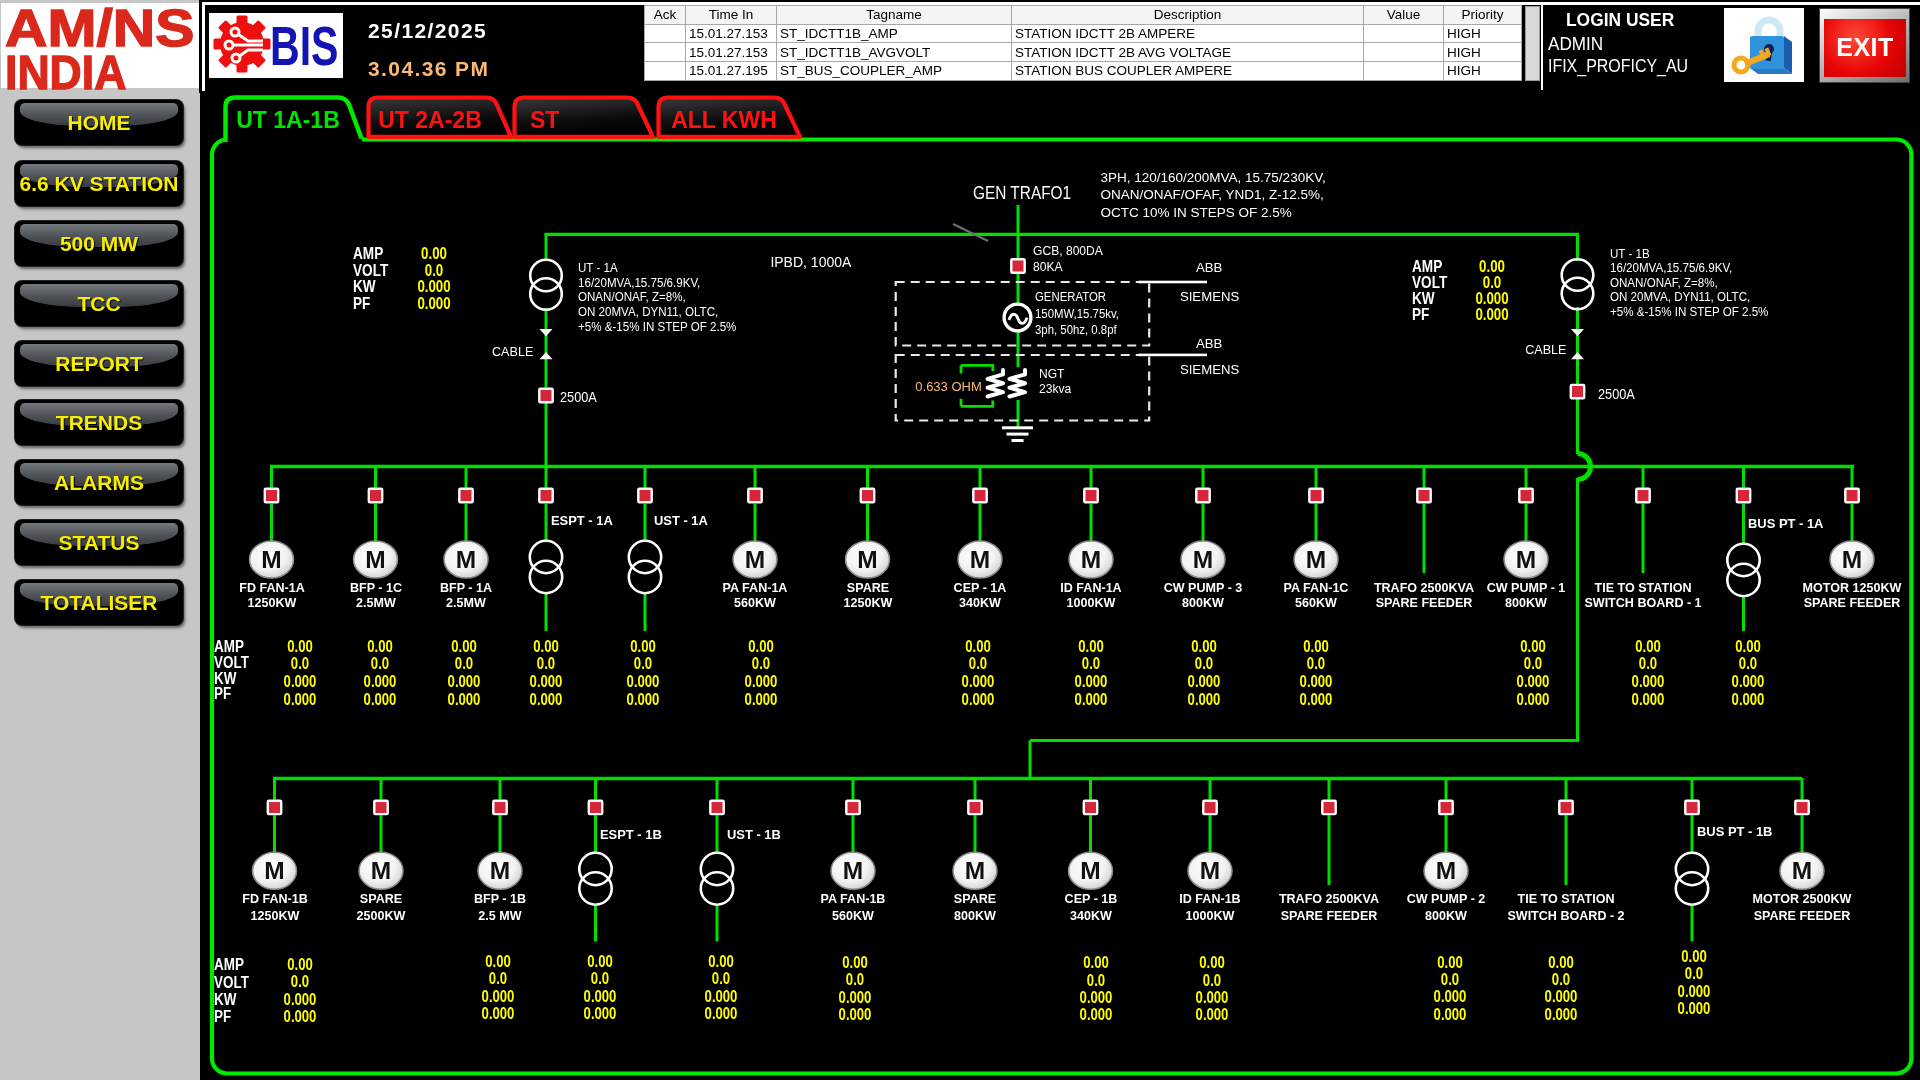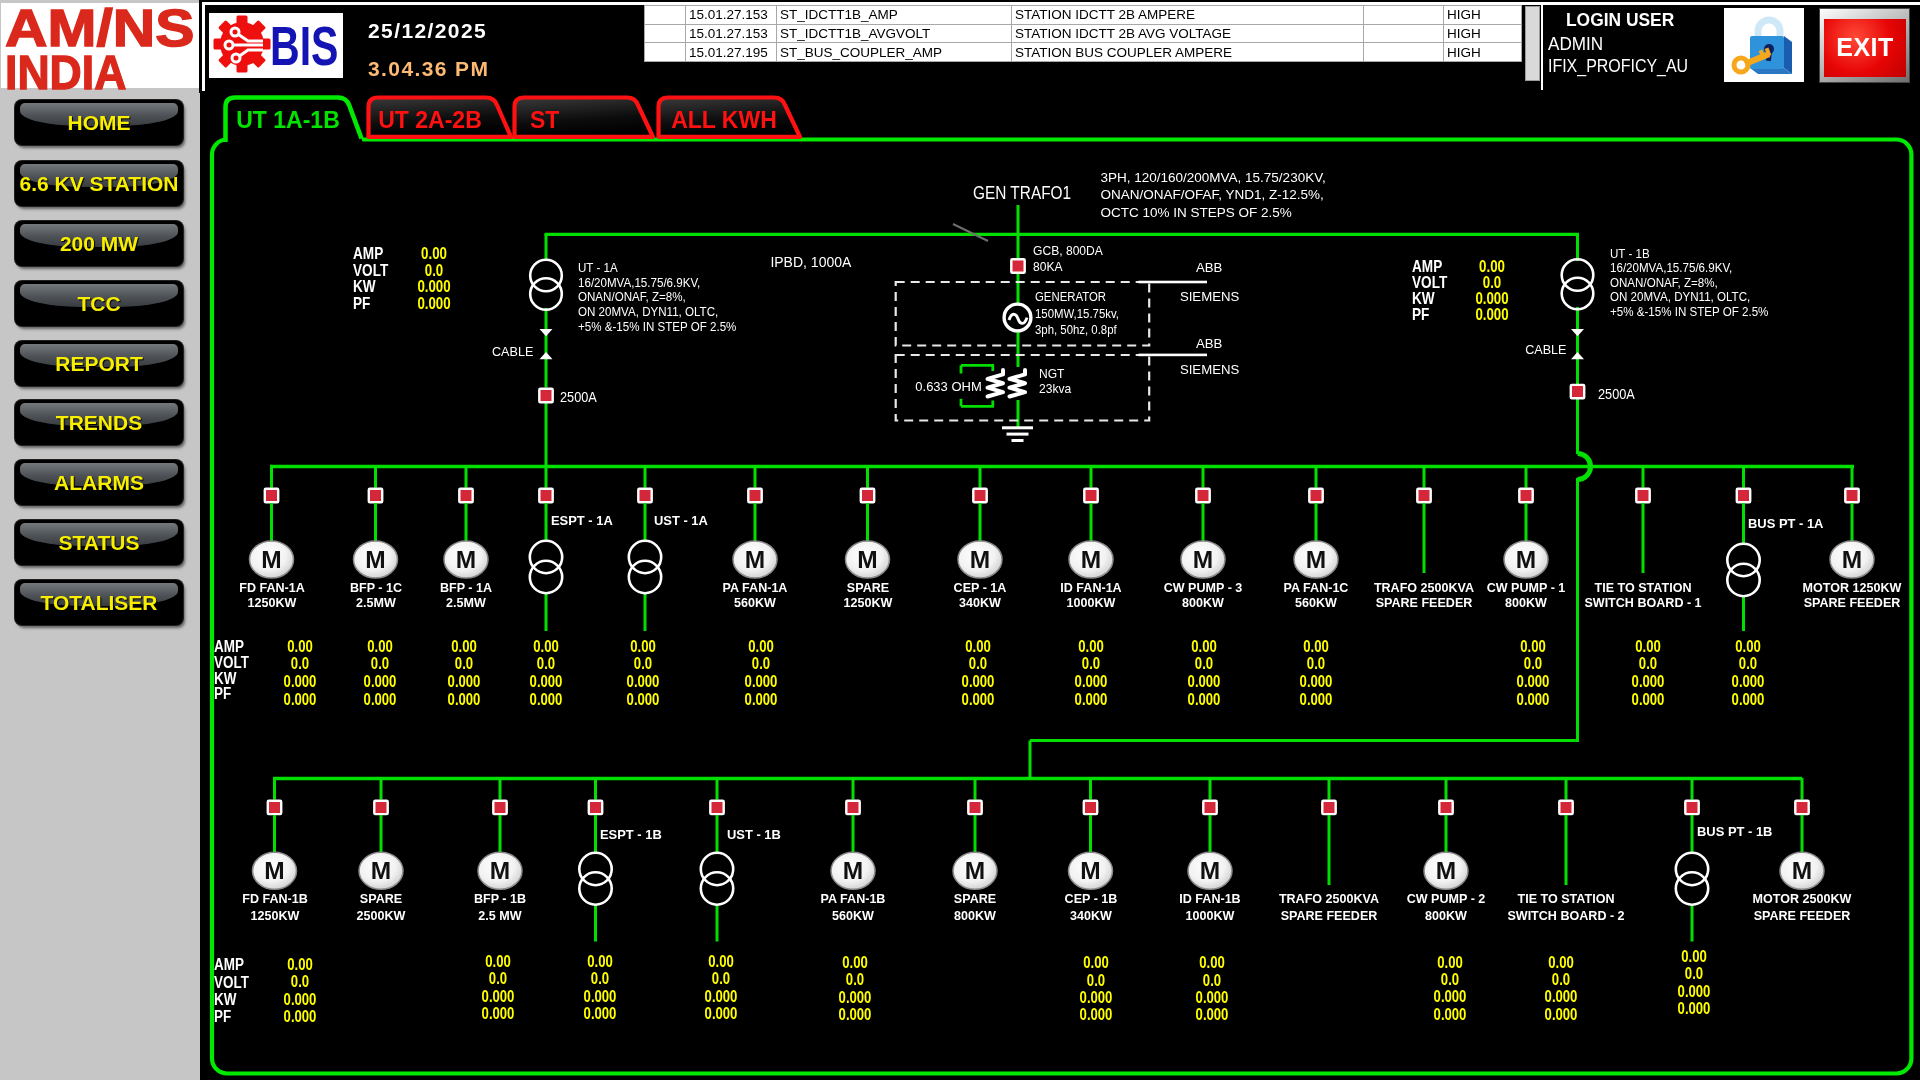--- a/index.html
+++ b/index.html
@@ -20,21 +20,21 @@
 <body>
 
 <div class="abs" style="left:0;top:0;width:200px;height:1080px;background:#c6c6c6;"></div>
 <div class="btn" style="top:100px;">
     <span>HOME</span>
   </div>
 <div class="btn" style="top:161px;">
     <span>6.6 KV STATION</span>
   </div>
 <div class="btn" style="top:221px;">
-    <span>200 MW</span>
+    <span>500 MW</span>
   </div>
 <div class="btn" style="top:281px;">
     <span>TCC</span>
   </div>
 <div class="btn" style="top:341px;">
     <span>REPORT</span>
   </div>
 <div class="btn" style="top:400px;">
     <span>TRENDS</span>
   </div>
@@ -82,20 +82,28 @@
 <table class="alarm">
 <colgroup>
         <col style="width:41px">
         <col style="width:91px">
         <col style="width:235px">
         <col style="width:352px">
         <col style="width:80px">
         <col style="width:78px">
       </colgroup>
 <tbody>
+        <tr>
+          <th>Ack</th>
+          <th>Time In</th>
+          <th>Tagname</th>
+          <th>Description</th>
+          <th>Value</th>
+          <th>Priority</th>
+        </tr>
 <tr>
           <td></td>
           <td>15.01.27.153</td>
           <td>ST_IDCTT1B_AMP</td>
           <td>STATION IDCTT 2B AMPERE</td>
           <td></td>
           <td>HIGH</td>
         </tr>
 <tr>
           <td></td>
@@ -356,21 +364,21 @@
 <div class="t" style="left:288px;top:106.7px;font-size:23px;line-height:27.6px;color:#00e400;font-weight:bold;transform:translateX(-50%);transform-origin:center top;">UT 1A-1B</div>
 <div class="t" style="left:430px;top:106.7px;font-size:23px;line-height:27.6px;color:#ff1111;font-weight:bold;transform:translateX(-50%);transform-origin:center top;text-align:center;">UT 2A-2B</div>
 <div class="t" style="left:530px;top:106.7px;font-size:23px;line-height:27.6px;color:#ff1111;font-weight:bold;">ST</div>
 <div class="t" style="left:724px;top:106.7px;font-size:23px;line-height:27.6px;color:#ff1111;font-weight:bold;transform:translateX(-50%);transform-origin:center top;text-align:center;">ALL KWH</div>
 <div class="t" style="left:973.4px;top:183.3px;font-size:17.5px;line-height:21.0px;color:#fff;transform:scaleX(0.88);transform-origin:left top;">GEN TRAFO1</div>
 <div class="t" style="left:1100.5px;top:168.7px;font-size:13.5px;line-height:17.5px;color:#fff;">3PH, 120/160/200MVA, 15.75/230KV,<br>ONAN/ONAF/OFAF, YND1, Z-12.5%,<br>OCTC 10% IN STEPS OF 2.5%</div>
 <div class="t" style="left:770.4px;top:215.6px;font-size:14px;line-height:16.8px;color:#fff;margin-top:38px;">IPBD, 1000A</div>
 <div class="t" style="left:1032.6px;top:243.2px;font-size:13px;line-height:15.7px;color:#fff;transform:scaleX(0.93);transform-origin:left top;">GCB, 800DA<br>80KA</div>
 <div class="t" style="left:1034.8px;top:289.4px;font-size:13.4px;line-height:16.3px;color:#fff;transform:scaleX(0.85);transform-origin:left top;">GENERATOR<br>150MW,15.75kv,<br>3ph, 50hz, 0.8pf</div>
 <div class="t" style="left:1039.3px;top:365.6px;font-size:13.4px;line-height:15.7px;color:#fff;transform:scaleX(0.9);transform-origin:left top;">NGT<br>23kva</div>
-<div class="t" style="left:915.3px;top:378.7px;font-size:13px;line-height:15.6px;color:#ffffff;">0.633 OHM</div>
+<div class="t" style="left:915.3px;top:378.7px;font-size:13px;line-height:15.6px;color:#fdba74;">0.633 OHM</div>
 <div class="t" style="left:1209.2px;top:260.0px;font-size:13.2px;line-height:15.8px;color:#fff;transform:translateX(-50%);transform-origin:center top;text-align:center;">ABB</div>
 <div class="t" style="left:1209.6px;top:288.8px;font-size:13.2px;line-height:15.8px;color:#fff;transform:translateX(-50%);transform-origin:center top;text-align:center;">SIEMENS</div>
 <div class="t" style="left:1209.2px;top:335.5px;font-size:13.2px;line-height:15.8px;color:#fff;transform:translateX(-50%);transform-origin:center top;text-align:center;">ABB</div>
 <div class="t" style="left:1209.6px;top:362.2px;font-size:13.2px;line-height:15.8px;color:#fff;transform:translateX(-50%);transform-origin:center top;text-align:center;">SIEMENS</div>
 <div class="t" style="left:577.5px;top:261.3px;font-size:12.2px;line-height:14.6px;color:#fff;transform:scaleX(0.95);transform-origin:left top;">UT - 1A<br>16/20MVA,15.75/6.9KV,<br>ONAN/ONAF, Z=8%,<br>ON 20MVA, DYN11, OLTC,<br>+5% &amp;-15% IN STEP OF 2.5%</div>
 <div class="t" style="left:1609.6px;top:246.6px;font-size:12.2px;line-height:14.6px;color:#fff;transform:scaleX(0.95);transform-origin:left top;">UT - 1B<br>16/20MVA,15.75/6.9KV,<br>ONAN/ONAF, Z=8%,<br>ON 20MVA, DYN11, OLTC,<br>+5% &amp;-15% IN STEP OF 2.5%</div>
 <div class="t" style="left:492px;top:345.2px;font-size:12.6px;line-height:15.1px;color:#fff;">CABLE</div>
 <div class="t" style="left:1525.2px;top:343.2px;font-size:12.6px;line-height:15.1px;color:#fff;">CABLE</div>
 <div class="t" style="left:560.2px;top:387.9px;font-size:15px;line-height:18.0px;color:#fff;transform:scaleX(0.85);transform-origin:left top;">2500A</div>
 <div class="t" style="left:1598.1px;top:385.3px;font-size:15px;line-height:18.0px;color:#fff;transform:scaleX(0.85);transform-origin:left top;">2500A</div>

